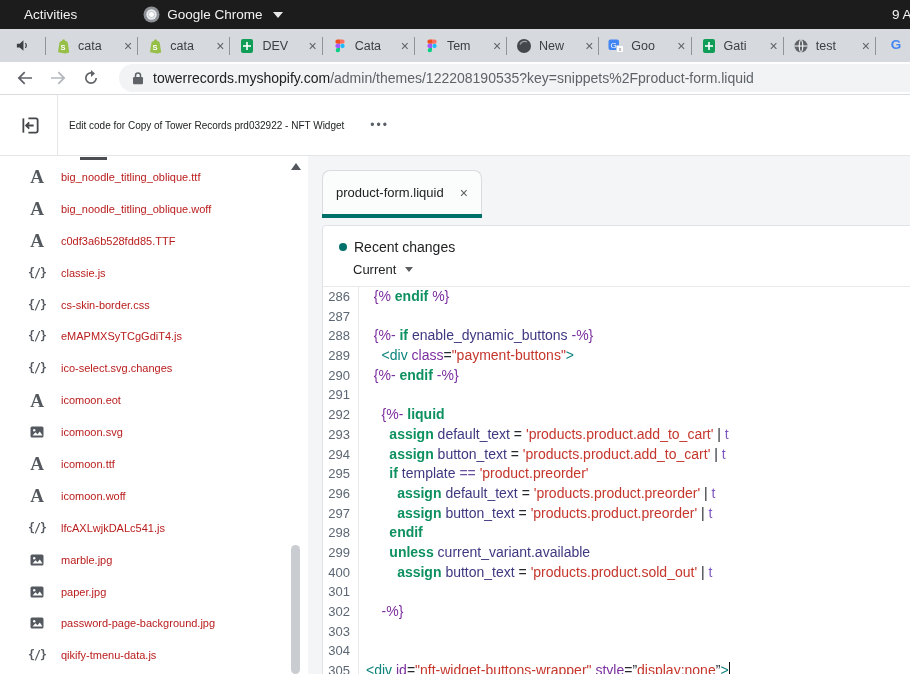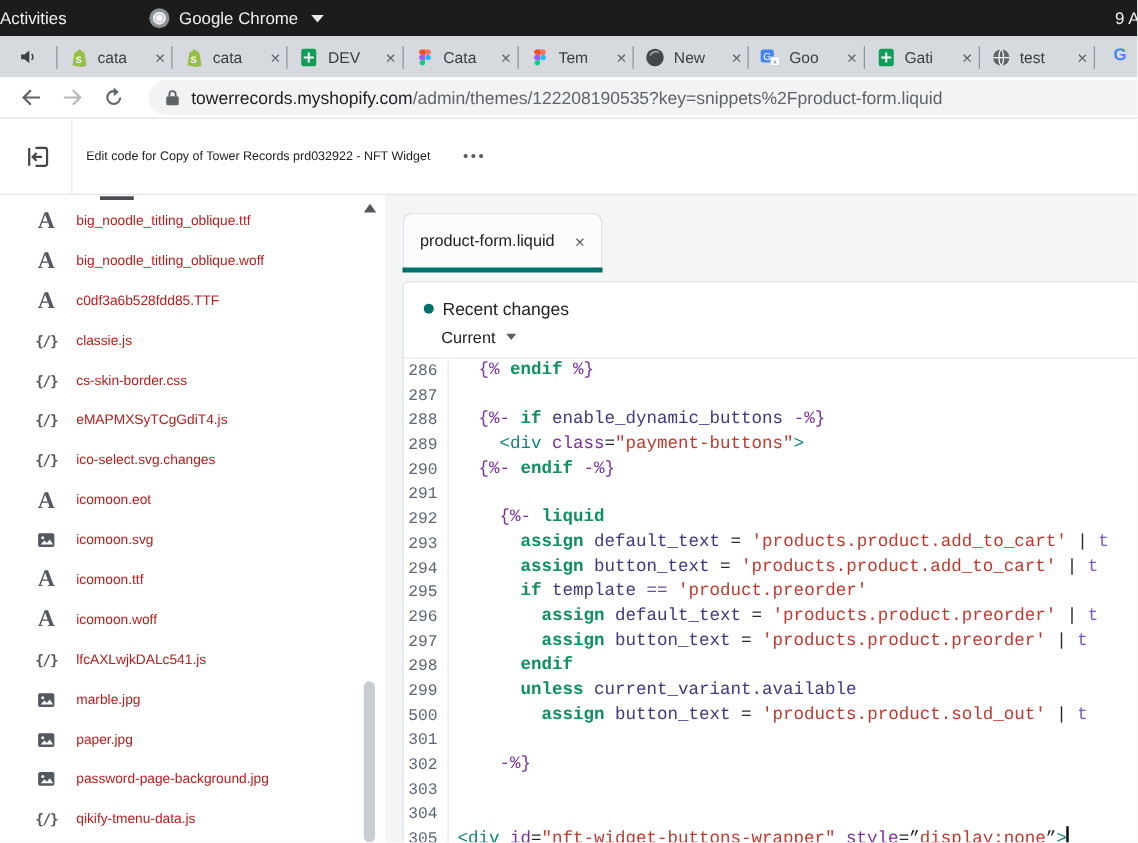--- a/index.html
+++ b/index.html
@@ -2,21 +2,21 @@
 <html style="--accent: #00716a; --sc-plain: #24292e; --sc-keyword: #0e9160; --sc-delimiter: #7b2f9e; --sc-variable: #3e3880; --sc-string: #c5362c; --sc-tag: #0c847c; --sc-attribute: #7b2f9e; --sc-filter: #7e57c2; --sc-operator: #6b4fa0;"><head>
 <meta charset="utf-8">
 <style>
   * { box-sizing: border-box; margin: 0; padding: 0; }
   body { font-family: "Liberation Sans", sans-serif; background:#fff; }
   #screen { position:relative; width:910px; height:674px; overflow:hidden; background:#fff; }
 
   
   .topbar { position:absolute; top:0; left:0; right:0; height:29px; background:#1c1c1c;
             display:flex; align-items:center; color:#f2f2f2; font-size:13.5px; }
-  .tb-activities { margin-left:0; cursor:default; }
+  .tb-activities { margin-left:24px; cursor:default; }
   .tb-appmenu { display:flex; align-items:center; gap:7px; margin-left:66px; }
   .tb-caret { width:0; height:0; border-left:5px solid transparent; border-right:5px solid transparent;
               border-top:6px solid #e8e8e8; margin-left:3px; }
   .tb-clock { position:absolute; right:0; top:0; height:29px; line-height:29px; width:18px;
               overflow:hidden; white-space:nowrap; color:#f2f2f2; }
 
   
   .tabstrip { position:absolute; top:29px; left:0; right:0; height:33px; background:#d6d9dd;
               display:flex; align-items:center; }
   .speaker-zone { width:45px; display:flex; justify-content:center; align-items:center; flex:none; }
@@ -77,21 +77,21 @@
   .rc-header { padding:13px 0 0 16px; }
   .rc-row1 { display:flex; align-items:center; }
   .rc-dot { width:8px; height:8px; border-radius:50%; background:var(--accent,#00716a); flex:none; }
   .rc-label { margin-left:7px; font-size:14px; color:#202223; }
   .rc-row2 { margin-top:7px; padding-left:14px; display:flex; align-items:center; }
   .rc-version { font-size:13px; color:#202223; }
   .rc-caret { width:0; height:0; border-left:4.5px solid transparent; border-right:4.5px solid transparent;
               border-top:5.5px solid #5c5f62; margin-left:9px; }
 
   .codewrap { margin-top:9px; border-top:1px solid #e7e9eb; }
-  .cl { display:flex; height:19.7px; font-family:Liberation Mono, monospace; }
+  .cl { display:flex; height:19.7px; font-family:Liberation Sans, sans-serif; }
   .ln { width:36px; flex:none; text-align:right; padding-right:8px; font-size:13px; line-height:19.7px;
         color:#5c6773; border-right:1px solid #e7e9eb; }
   .ct { padding-left:7px; font-size:14px; line-height:19.7px; white-space:pre; color:var(--sc-plain,#24292e); }
   .tk-p { color:var(--sc-plain); }
   .tk-k { color:var(--sc-keyword); font-weight:bold; }
   .tk-d { color:var(--sc-delimiter); }
   .tk-v { color:var(--sc-variable); }
   .tk-s { color:var(--sc-string); }
   .tk-t { color:var(--sc-tag); }
   .tk-a { color:var(--sc-attribute); }
@@ -460,21 +460,21 @@
               </div>
               <div class="cl">
                 <span class="ln">298</span>
                 <span class="ct"><span class="tk-p">      </span><span class="tk-k">endif</span></span>
               </div>
               <div class="cl">
                 <span class="ln">299</span>
                 <span class="ct"><span class="tk-p">      </span><span class="tk-k">unless</span><span class="tk-p"> </span><span class="tk-v">current_variant.available</span></span>
               </div>
               <div class="cl">
-                <span class="ln">500</span>
+                <span class="ln">400</span>
                 <span class="ct"><span class="tk-p">        </span><span class="tk-k">assign</span><span class="tk-p"> </span><span class="tk-v">button_text</span><span class="tk-p"> = </span><span class="tk-s">'products.product.sold_out'</span><span class="tk-p"> | </span><span class="tk-f">t</span></span>
               </div>
               <div class="cl">
                 <span class="ln">301</span>
               </div>
               <div class="cl">
                 <span class="ln">302</span>
                 <span class="ct"><span class="tk-p">    </span><span class="tk-d">-%}</span></span>
               </div>
               <div class="cl">

